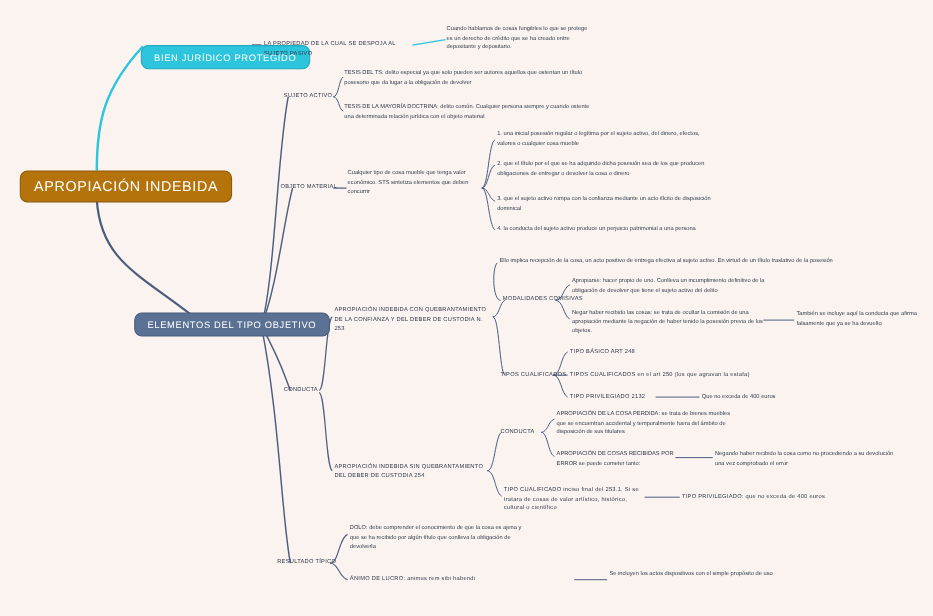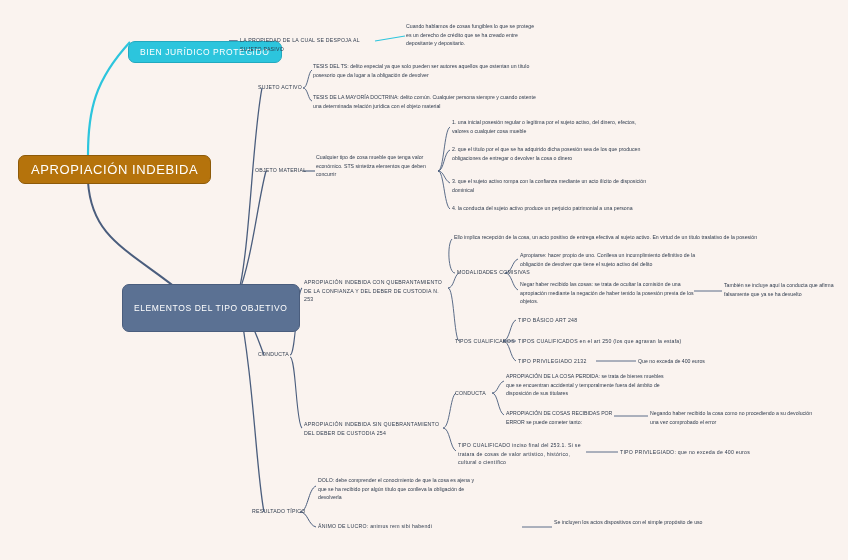--- a/index.html
+++ b/index.html
@@ -51,21 +51,21 @@
   .box-cyan {
     background: #2cc5dd;
     border: 1px solid #22a9bf;
     font-size: 8.5px;
     padding: 5px 11px;
   }
   .box-slate {
     background: #5b7193;
     border: 1px solid #4a5d7d;
     font-size: 8.5px;
-    padding: 18px 11px;
+    padding: 5px 11px;
   }
   
   .leaf {
     color: #2f3b4d;
     font-size: 5.2px;
     line-height: 1.65;
     white-space: normal;
   }
   .leaf.cap {
     letter-spacing: 0.25px;

